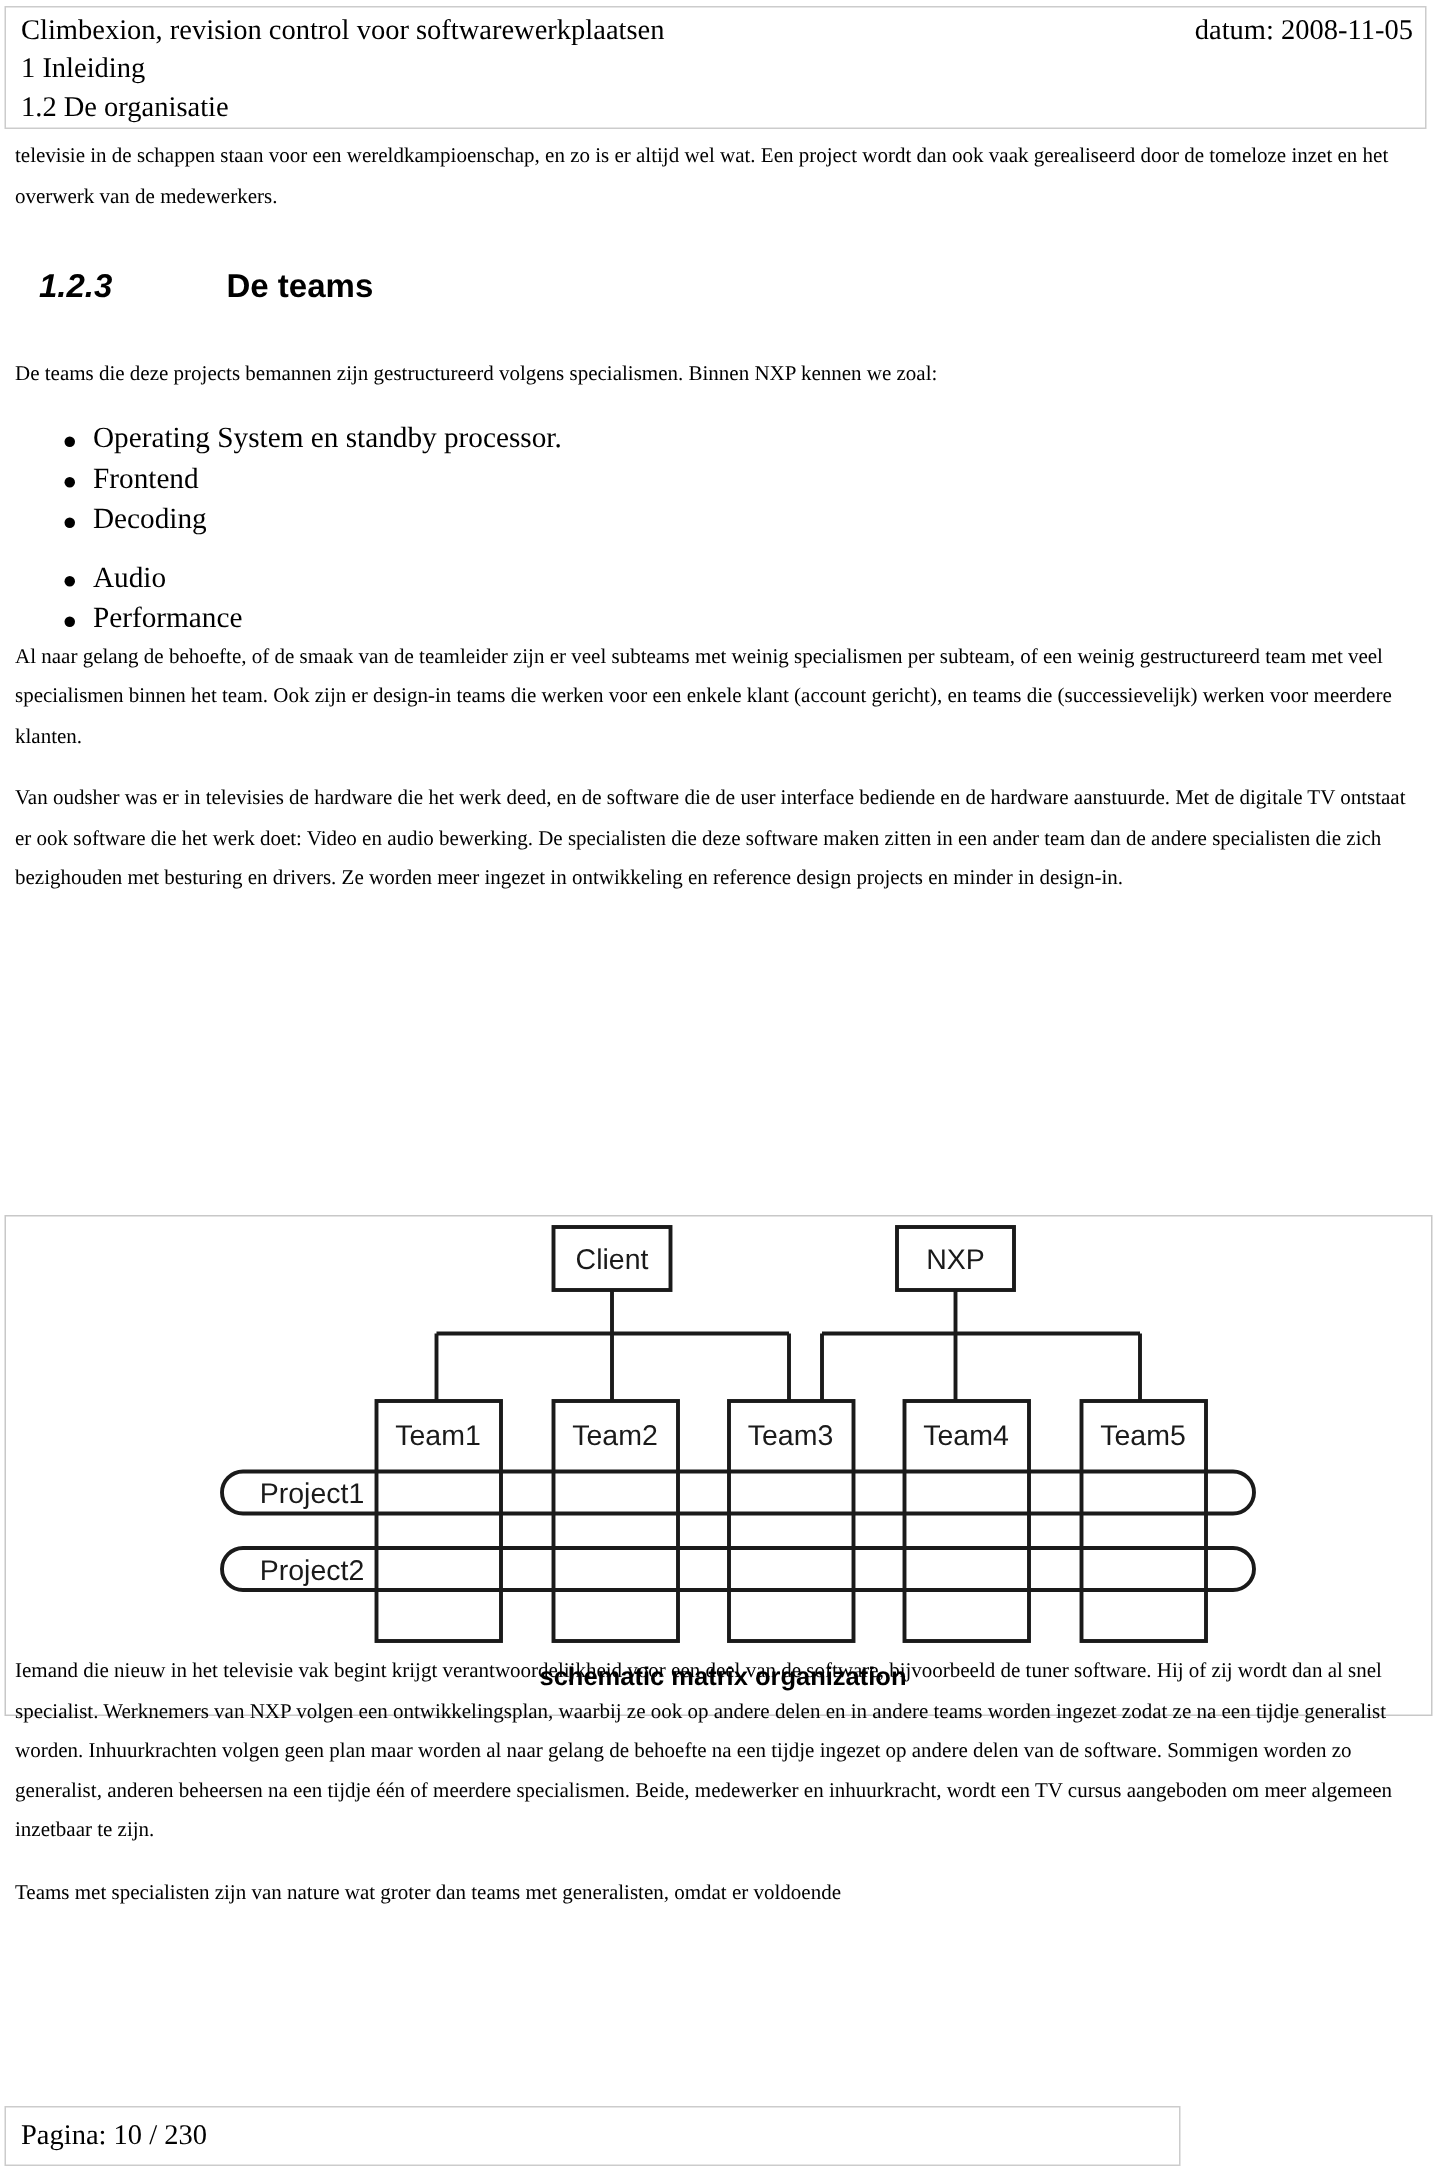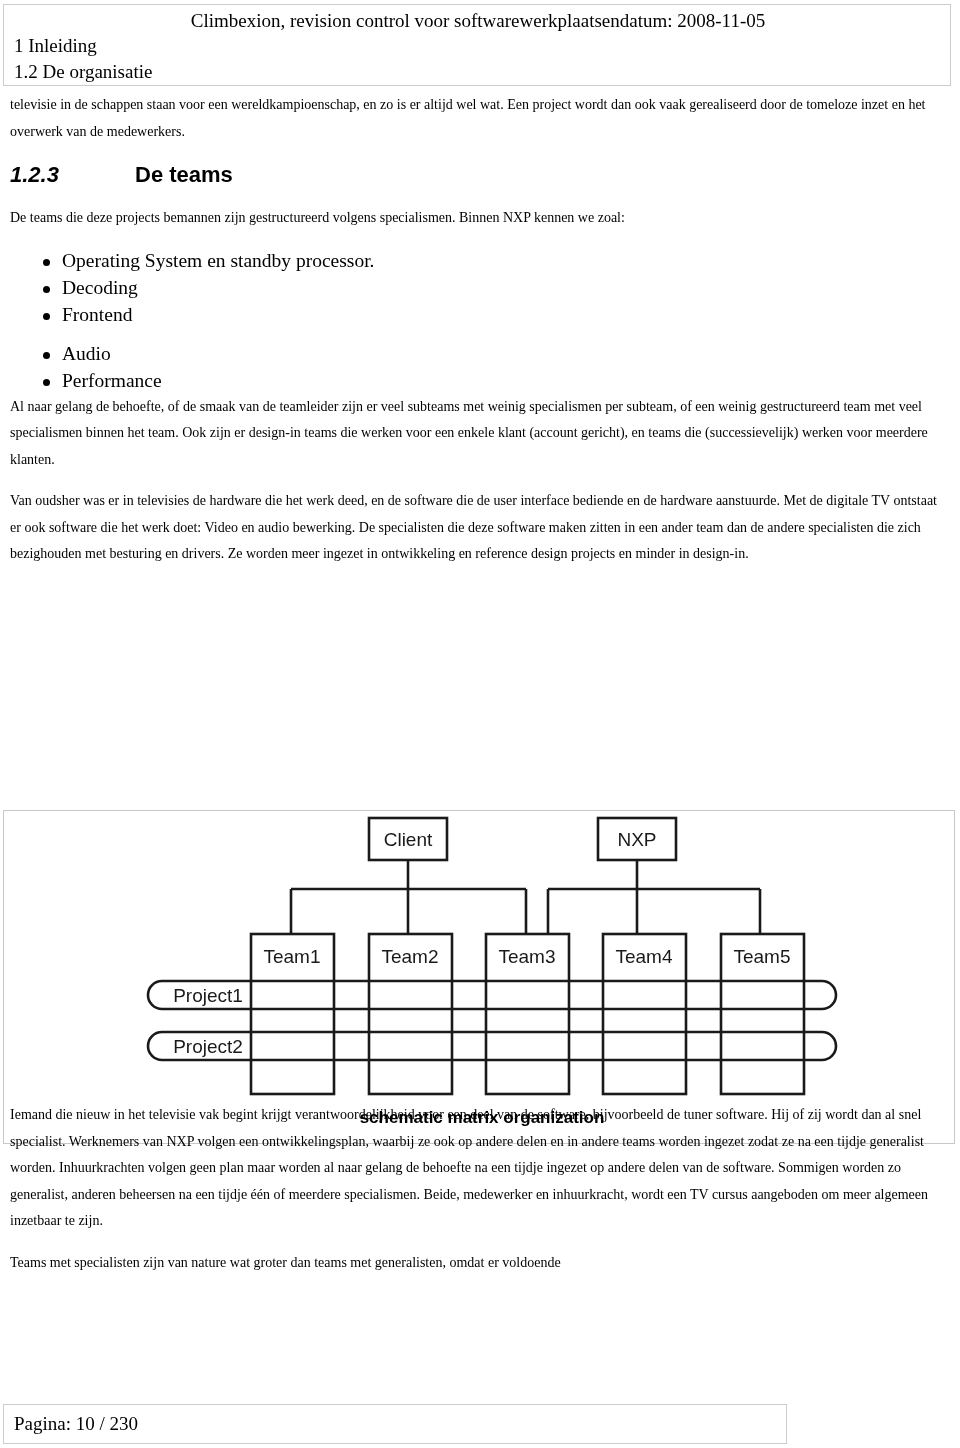--- a/index.html
+++ b/index.html
@@ -22,21 +22,21 @@
     left: 3px;
     top: 4px;
     width: 948px;
     height: 82px;
     border: 1px solid #cccccc;
     box-sizing: border-box;
     padding: 3px 8px 0 10px;
   }
   .hdr-row1 {
     display: flex;
-    justify-content: center;
+    justify-content: space-between;
     align-items: baseline;
     font-size: 19px;
     line-height: 25px;
   }
   .hdr-title { white-space: nowrap; }
   .hdr-date  { white-space: nowrap; }
   .hdr-row2, .hdr-row3 {
     font-size: 19px;
     line-height: 26px;
   }
@@ -53,21 +53,21 @@
     line-height: 26.5px;
     margin: 0;
     text-align: left;
   }
   .para-gap { height: 15px; }
 
   h3.section-heading {
     font-family: "Liberation Sans", "DejaVu Sans", sans-serif;
     font-size: 22px;
     font-weight: bold;
-    margin: 0;
+    margin: 16px;
     padding: 0;
     line-height: 30px;
     display: flex;
   }
   h3.section-heading .num {
     font-style: italic;
     width: 125px;
     flex: none;
   }
 
@@ -154,22 +154,22 @@
   </h3>
 
   <div class="para-gap"></div>
 
   <p class="list-intro">De teams die deze projects bemannen zijn gestructureerd volgens specialismen. Binnen NXP kennen we zoal:</p>
 
   <div class="para-gap"></div>
 
   <ul class="spec-list">
     <li>Operating System en standby processor.</li>
+    <li>Frontend</li>
     <li>Decoding</li>
-    <li>Frontend</li>
     <li class="gap-before">Audio</li>
     <li>Performance</li>
   </ul>
 
   <p class="body">Al naar gelang de behoefte, of de smaak van de teamleider zijn er veel subteams met weinig specialismen per subteam, of een weinig gestructureerd team met veel specialismen binnen het team. Ook zijn er design-in teams die werken voor een enkele klant (account gericht), en teams die (successievelijk) werken voor meerdere klanten.</p>
 
   <div class="para-gap"></div>
 
   <p class="body">Van oudsher was er in televisies de hardware die het werk deed, en de software die de user interface bediende en de hardware aanstuurde. Met de digitale TV ontstaat er ook software die het werk doet: Video en audio bewerking. De specialisten die deze software maken zitten in een ander team dan de andere specialisten die zich bezighouden met besturing en drivers. Ze worden meer ingezet in ontwikkeling en reference design projects en minder in design-in.</p>
 </div>

